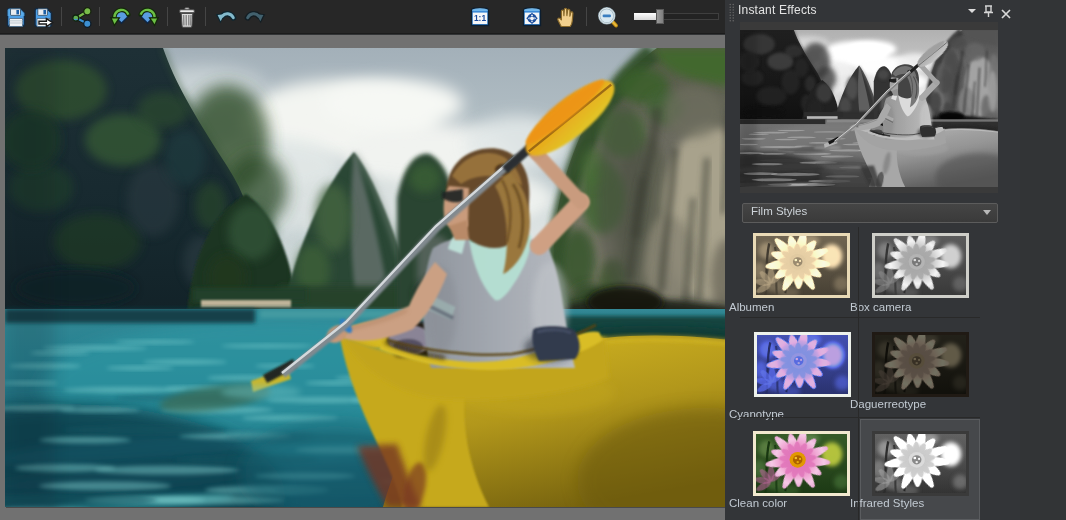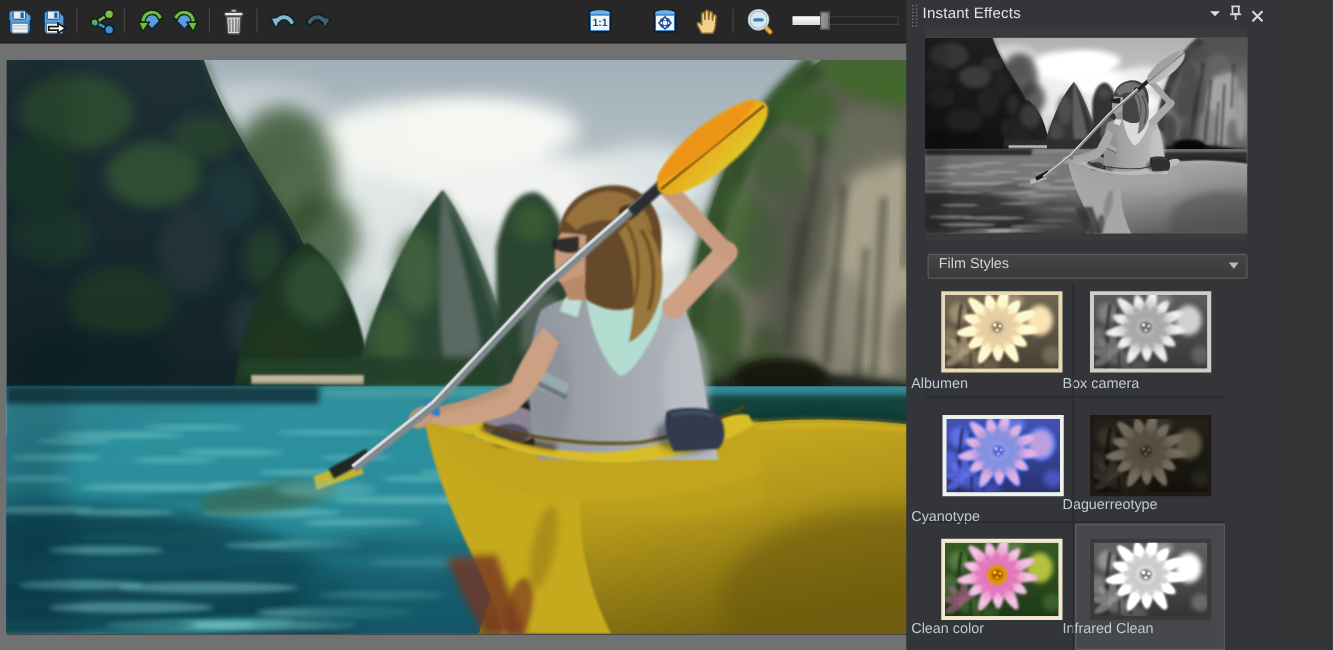--- a/index.html
+++ b/index.html
@@ -589,19 +589,19 @@
         </div>
       </div>
 <div class="tlabel" style="left:4px;top:497px;width:140px;">Clean color</div>
 <div class="thumb" style="left:147px;top:431px;width:97px;height:65px;background:#3a3a3a;padding:3px;">
 <div style="width:91px;height:59px;overflow:hidden;filter:grayscale(1) brightness(1.3) contrast(1.2);">
           <svg width="91" height="59" viewBox="0 0 96 64" preserveAspectRatio="none">
             <use href="#flower"></use>
           </svg>
         </div>
       </div>
-<div class="tlabel" style="left:125px;top:497px;width:140px;">Infrared Clean</div>
+<div class="tlabel" style="left:125px;top:497px;width:140px;">Infrared Styles</div>
     <div class="hdiv" style="top:317px"></div>
     <div class="hdiv" style="top:417px"></div>
     <div class="vdiv" style="left:133px"></div>
 
   </div>
 </div>
 
 </body></html>

